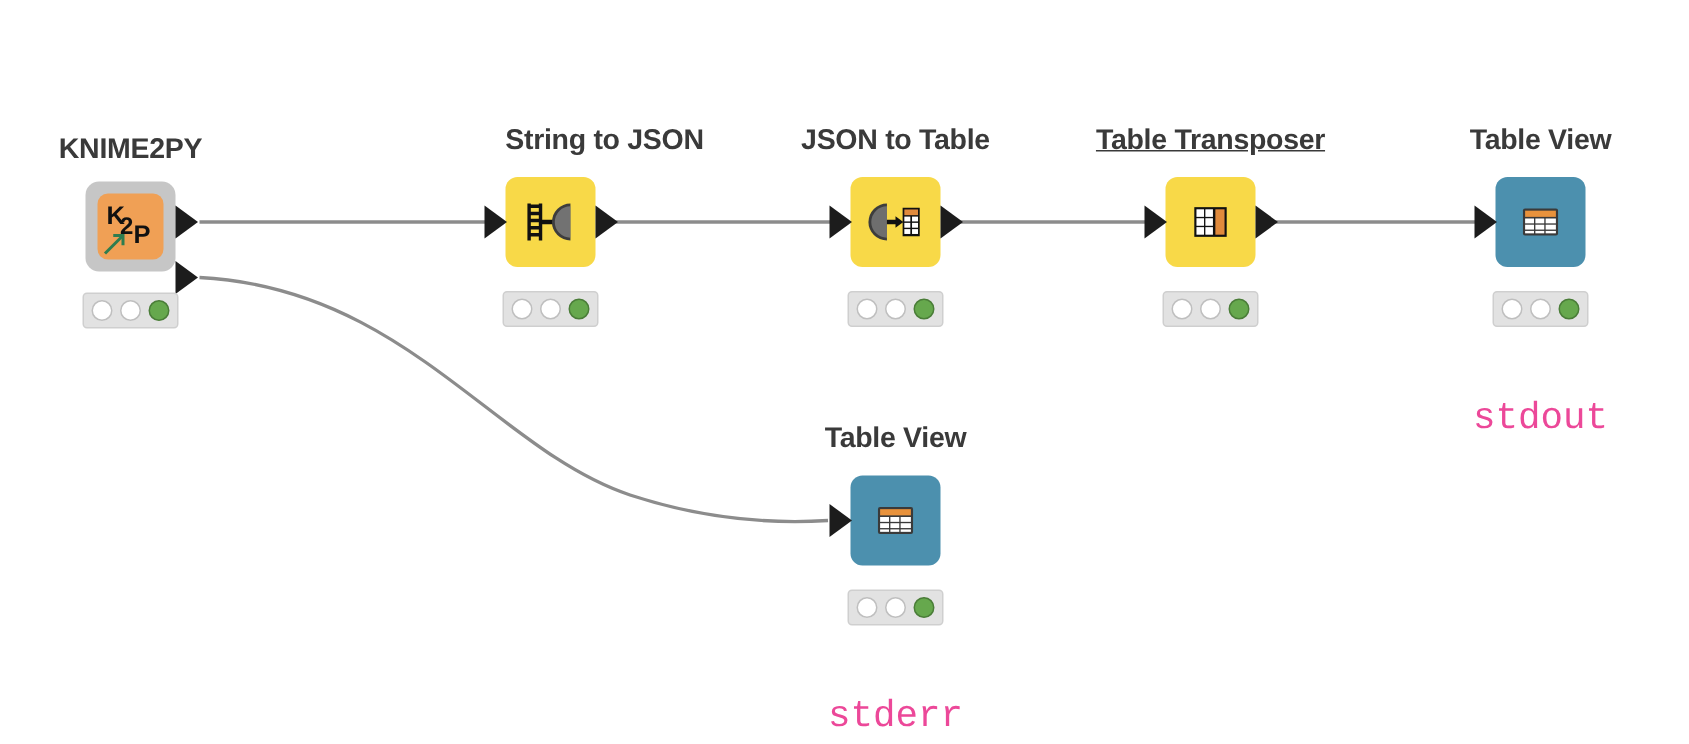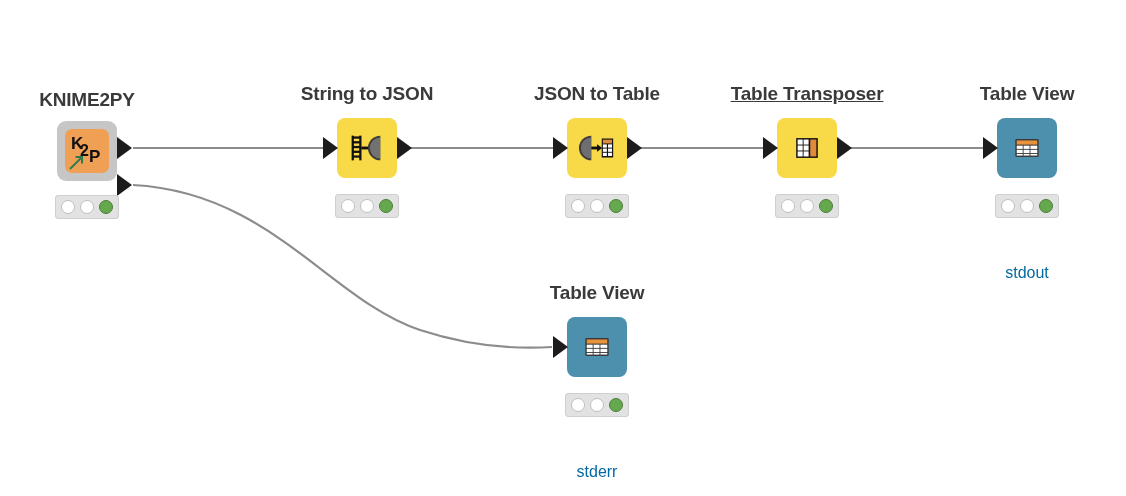--- a/index.html
+++ b/index.html
@@ -44,24 +44,24 @@
     color: #3a3a3a;
     letter-spacing: -0.2px;
     font-family: "Liberation Sans", sans-serif;
   }
   .node-sublabel {
     position: absolute;
     left: 50%;
     transform: translateX(-50%);
     top: 116px;
     white-space: nowrap;
-    font-size: 16px;
+    font-size: 25px;
     font-weight: normal;
-    color: #0369a1;
-    font-family: Liberation Sans, sans-serif;
+    color: #ec4899;
+    font-family: Liberation Mono, monospace;
   }
   .node-box {
     position: absolute;
     left: -30px;
     top: -30px;
     width: 60px;
     height: 60px;
     border-radius: 8px;
     box-sizing: border-box;
     display: flex;
@@ -165,21 +165,21 @@
     <div class="port" style="left:30px; top:23px;"></div>
 
     <div class="status-bar" style="top:44px;">
       <span class="led off"></span>
       <span class="led off"></span>
       <span class="led green"></span>
     </div>
   </div>
 
   <div class="node" style="left:367px; top:148px;">
-    <div class="node-title" style="top:-65px;">String to JSON</div>
+    <div class="node-title" style="top:-65px;margin-left:36px;">String to JSON</div>
 
     <div class="node-box yellow">
       <svg viewBox="0 0 40 40" width="38" height="38">
 
         <g stroke="#111" stroke-width="2.4" fill="none">
           <line x1="5" y1="7" x2="5" y2="33"></line>
           <line x1="13" y1="7" x2="13" y2="33"></line>
           <line x1="5" y1="9" x2="13" y2="9"></line>
           <line x1="5" y1="14" x2="13" y2="14"></line>
           <line x1="5" y1="19" x2="13" y2="19"></line>

